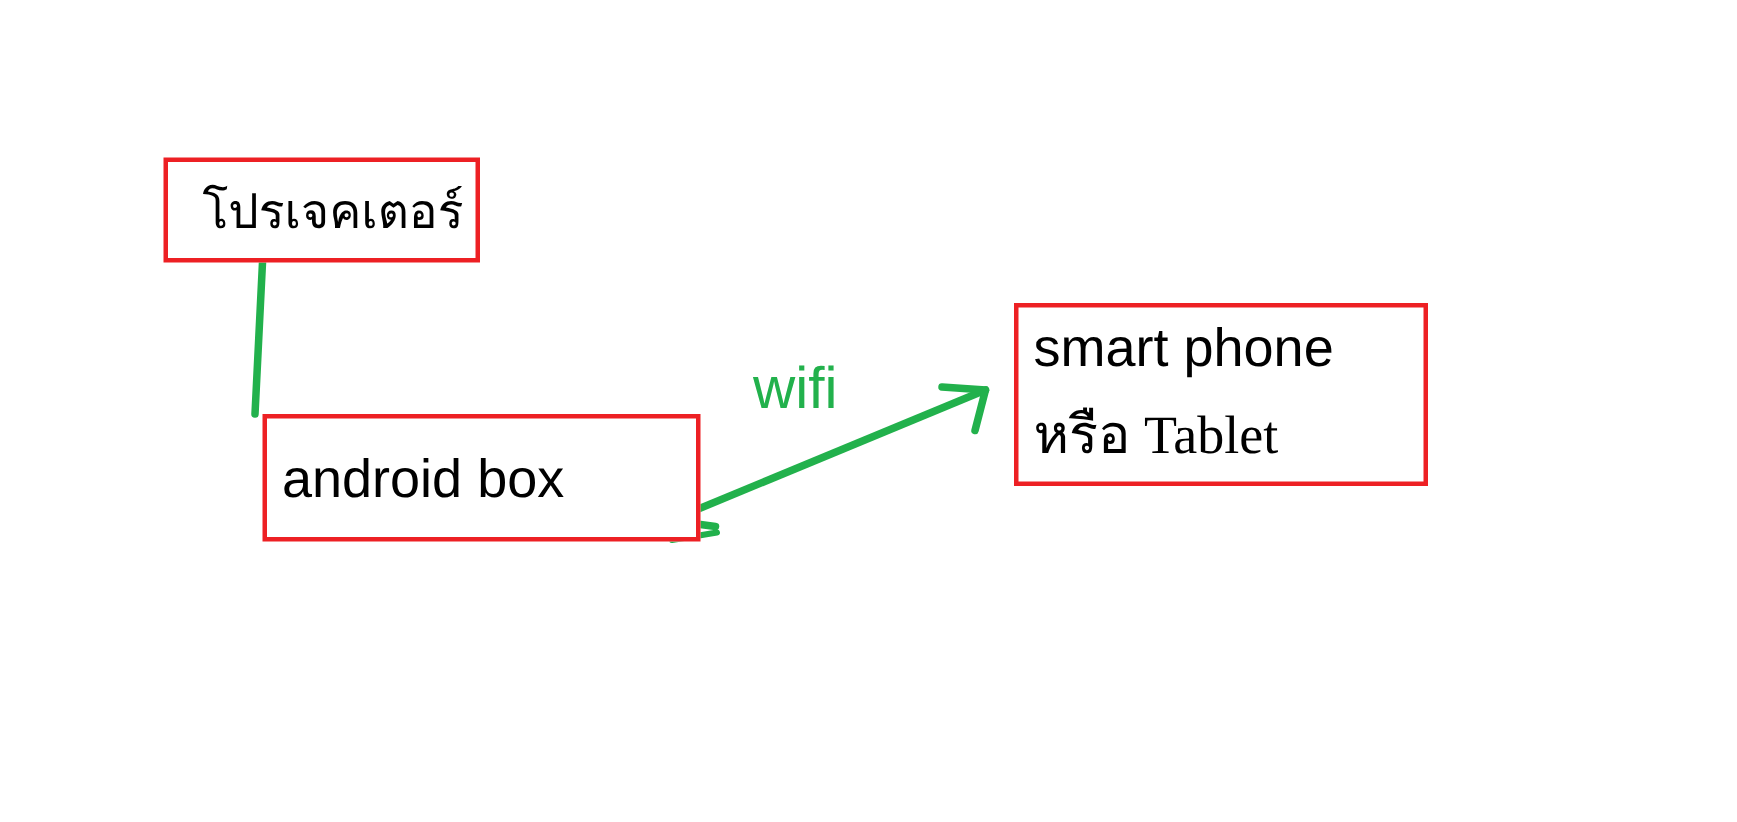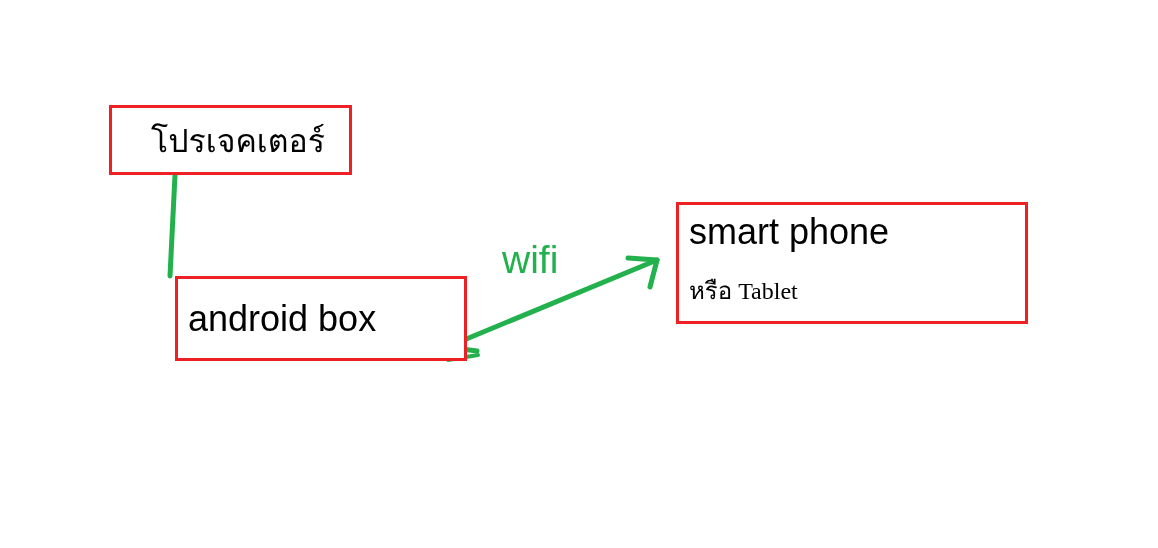--- a/index.html
+++ b/index.html
@@ -15,21 +15,21 @@
     .box {
       position: absolute;
       border: 3px solid #ed2024;
       background: #ffffff;
       box-sizing: border-box;
       padding: 6px 10px;
     }
     #box-projector {
       left: 109px;
       top: 105px;
-      width: 243px;
+      width: 211px;
       height: 70px;
       display: flex;
       align-items: center;
       justify-content: center;
       padding-left: 25px;
     }
     #box-projector .label {
       font-size: 32px;
       color: #000;
       font-family: "Times New Roman", serif;
@@ -43,32 +43,32 @@
       align-items: center;
       margin-left: 48px;
     }
     #box-android .label {
       font-size: 36px;
       color: #000;
     }
     #box-smartphone {
       left: 676px;
       top: 202px;
-      width: 352px;
+      width: 276px;
       height: 122px;
     }
     #box-smartphone .line1 {
       font-size: 36px;
       color: #000;
       margin: 0;
     }
     #box-smartphone .line2 {
-      font-size: 24px;
+      font-size: 36px;
       color: #000;
-      margin-top: 18px;
+      margin-top: 8px;
       font-family: "Times New Roman", serif;
     }
     #wifi-label {
       position: absolute;
       left: 502px;
       top: 238px;
       font-size: 39px;
       color: #22b14c;
     }
     svg.connector {

